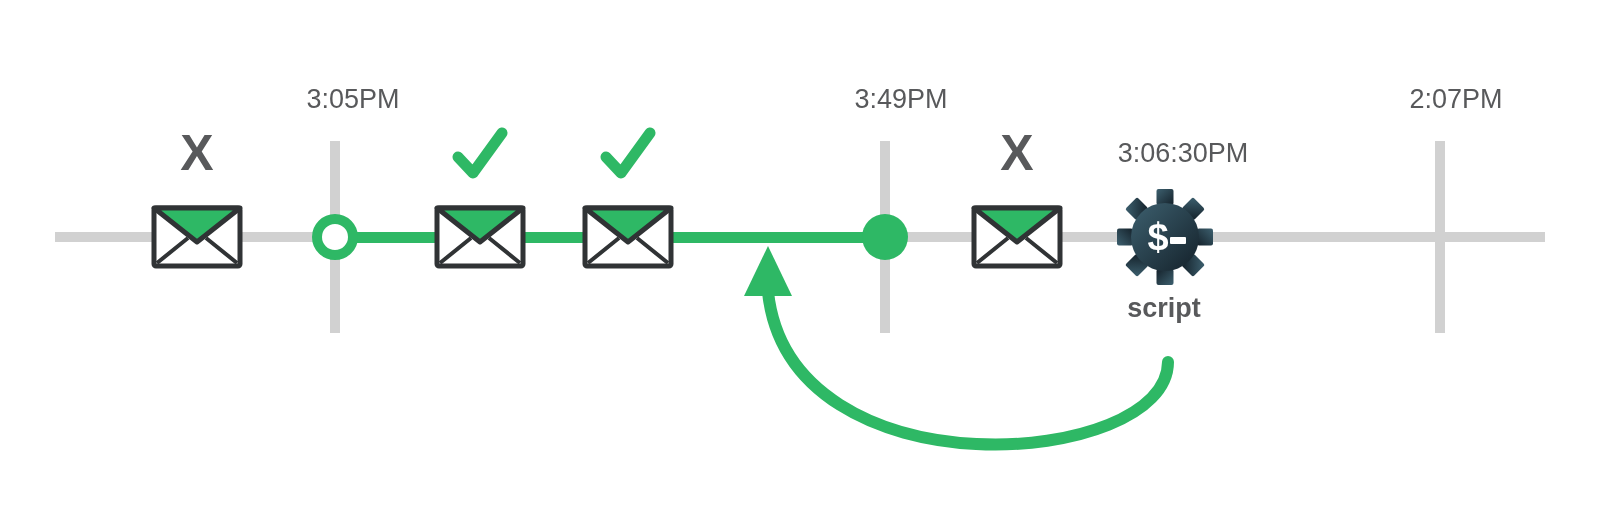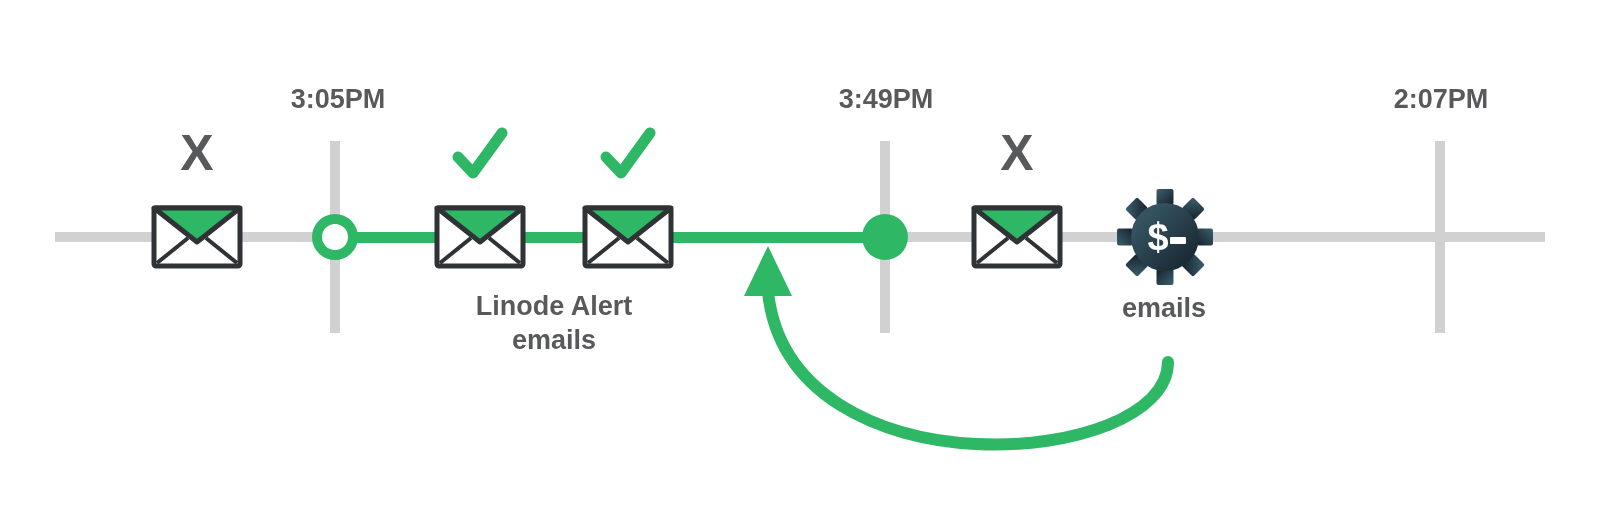--- a/index.html
+++ b/index.html
@@ -23,21 +23,21 @@
   .baseline{
     position:absolute;left:55px;top:232px;width:1490px;height:10px;
     background:var(--gray);
   }
   .tick{
     position:absolute;top:141px;width:10px;height:192px;
     background:var(--gray);
   }
   .time-label{
     position:absolute;top:84px;transform:translateX(-50%);
-    font-size:27px;font-weight:700;color:var(--dark);white-space:nowrap;
+    font-size:27px;font-weight:400;color:var(--dark);white-space:nowrap;margin-left:15px;
   }
   .green-segment{
     position:absolute;left:335px;top:232px;width:550px;height:11px;
     background:var(--green);
   }
   .circle-open{
     position:absolute;left:312px;top:214px;width:46px;height:46px;
     border:10px solid var(--green);border-radius:50%;background:var(--white);
   }
   .circle-filled{
@@ -97,32 +97,29 @@
 
   <svg class="envelope" style="left:582px" viewBox="0 0 92 64">
     <rect x="3" y="3" width="86" height="58" rx="2" style="fill:var(--white);stroke:var(--ink)" stroke-width="5"></rect>
     <path d="M6 58 L37 33 M86 58 L55 33" style="stroke:var(--ink)" stroke-width="4" fill="none"></path>
     <polygon points="3,3 89,3 46,37" style="fill:var(--green);stroke:var(--ink)" stroke-width="5" stroke-linejoin="round"></polygon>
   </svg>
   <svg class="check" style="left:600px" viewBox="0 0 56 54">
     <path d="M6 31 L21 47 L50 7" fill="none" style="stroke:var(--green)" stroke-width="11" stroke-linecap="round" stroke-linejoin="round"></path>
   </svg>
 
-  <div class="caption" style="left:554px;top:290px">
-    <div>Linode Alert</div>
-    <div>emails</div>
-  </div>
 
   <svg class="envelope" style="left:971px" viewBox="0 0 92 64">
     <rect x="3" y="3" width="86" height="58" rx="2" style="fill:var(--white);stroke:var(--ink)" stroke-width="5"></rect>
     <path d="M6 58 L37 33 M86 58 L55 33" style="stroke:var(--ink)" stroke-width="4" fill="none"></path>
     <polygon points="3,3 89,3 46,37" style="fill:var(--green);stroke:var(--ink)" stroke-width="5" stroke-linejoin="round"></polygon>
   </svg>
   <div class="x-mark" style="left:1017px">X</div>
 
+  <div class="time-label" style="left:1168px;top:138px">3:06:30PM</div>
 
   <svg class="gear" viewBox="0 0 100 100">
     <defs>
       <linearGradient id="gearGrad" x1="0" y1="0" x2="1" y2="1">
         <stop offset="0" style="stop-color:var(--gear_light)"></stop>
         <stop offset="1" style="stop-color:var(--gear_dark)"></stop>
       </linearGradient>
     </defs>
     <g fill="url(#gearGrad)">
       <rect x="41.5" y="2" width="17" height="16" rx="2" transform="rotate(0 50 50)"></rect>
@@ -133,21 +130,21 @@
       <rect x="41.5" y="2" width="17" height="16" rx="2" transform="rotate(225 50 50)"></rect>
       <rect x="41.5" y="2" width="17" height="16" rx="2" transform="rotate(270 50 50)"></rect>
       <rect x="41.5" y="2" width="17" height="16" rx="2" transform="rotate(315 50 50)"></rect>
       <circle cx="50" cy="50" r="34"></circle>
     </g>
     <text x="43" y="63" text-anchor="middle" font-size="38" font-weight="bold" style="fill:var(--white)">$</text>
     <rect x="55" y="50" width="16" height="7" rx="1" style="fill:var(--white)"></rect>
   </svg>
 
   <div class="caption" style="left:1164px;top:292px">
-    <div>emails</div>
+    <div>script</div>
   </div>
 
   <svg class="arrow-overlay" viewBox="0 0 1600 512">
     <path d="M 1168 362 C 1168 468, 790 498, 768 292" fill="none" style="stroke:var(--green)" stroke-width="12" stroke-linecap="round"></path>
     <polygon points="768,246 744,296 792,296" style="fill:var(--green)"></polygon>
   </svg>
 
 </div>
 
 </body></html>

